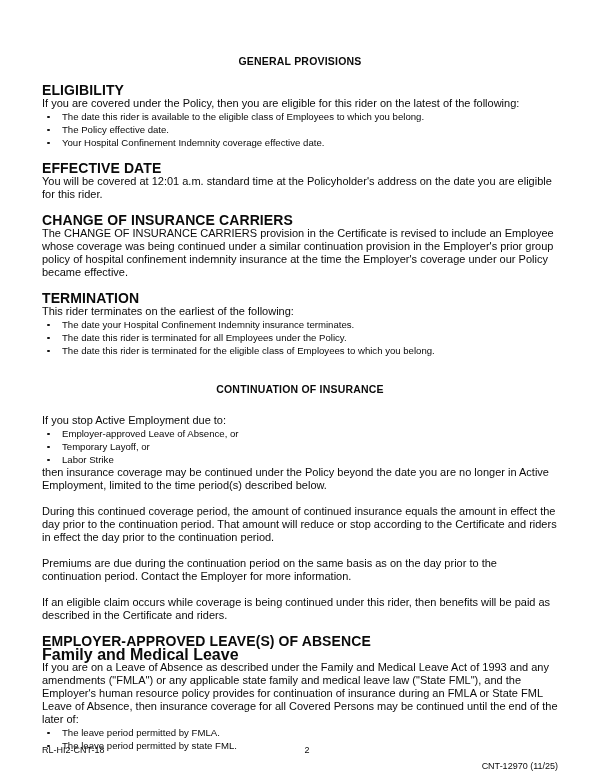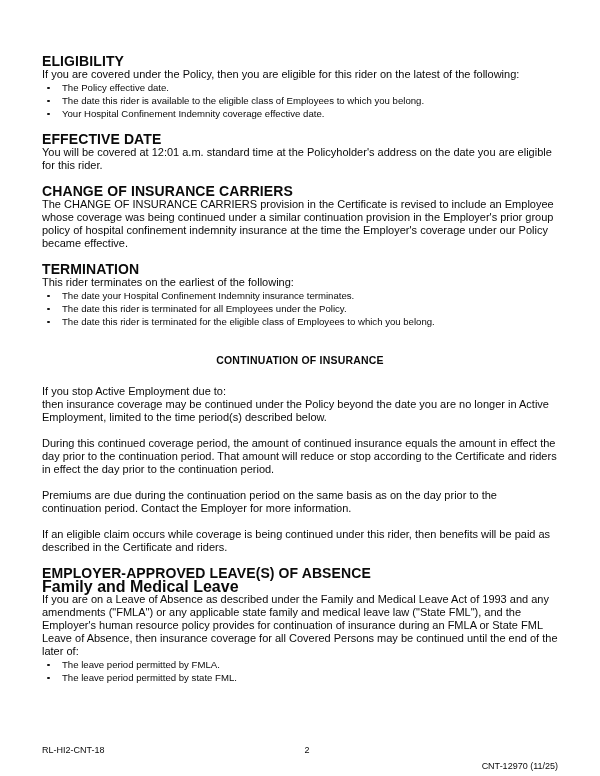--- a/index.html
+++ b/index.html
@@ -126,27 +126,28 @@
     top: 16px;
   }
 </style>
 </head>
 <body>
 
 <div class="page">
 
   <div class="content">
 
+    <h1 class="doc-title">GENERAL PROVISIONS</h1>
 
     <div class="block">
       <h2 class="section-heading">ELIGIBILITY</h2>
       <p class="para">If you are covered under the Policy, then you are eligible for this rider on the latest of the following:</p>
       <ul class="bullets">
+        <li>The date this rider is available to the eligible class of Employees to which you belong.</li>
         <li>The Policy effective date.</li>
-        <li>The date this rider is available to the eligible class of Employees to which you belong.</li>
         <li>Your Hospital Confinement Indemnity coverage effective date.</li>
       </ul>
     </div>
 
     <div class="block">
       <h2 class="section-heading">EFFECTIVE DATE</h2>
       <p class="para">You will be covered at 12:01 a.m. standard time at the Policyholder's address on the date you are eligible for this rider.</p>
     </div>
 
     <div class="block">
@@ -161,20 +162,25 @@
         <li>The date your Hospital Confinement Indemnity insurance terminates.</li>
         <li>The date this rider is terminated for all Employees under the Policy.</li>
         <li>The date this rider is terminated for the eligible class of Employees to which you belong.</li>
       </ul>
     </div>
 
     <h1 class="doc-title second">CONTINUATION OF INSURANCE</h1>
 
     <div class="block">
       <p class="para">If you stop Active Employment due to:</p>
+      <ul class="bullets">
+        <li>Employer-approved Leave of Absence, or</li>
+        <li>Temporary Layoff, or</li>
+        <li>Labor Strike</li>
+      </ul>
       <p class="para">then insurance coverage may be continued under the Policy beyond the date you are no longer in Active Employment, limited to the time period(s) described below.</p>
     </div>
 
     <div class="block">
       <p class="para">During this continued coverage period, the amount of continued insurance equals the amount in effect the day prior to the continuation period.  That amount will reduce or stop according to the Certificate and riders in effect the day prior to the continuation period.</p>
     </div>
 
     <div class="block">
       <p class="para">Premiums are due during the continuation period on the same basis as on the day prior to the continuation period. Contact the Employer for more information.</p>
     </div>

